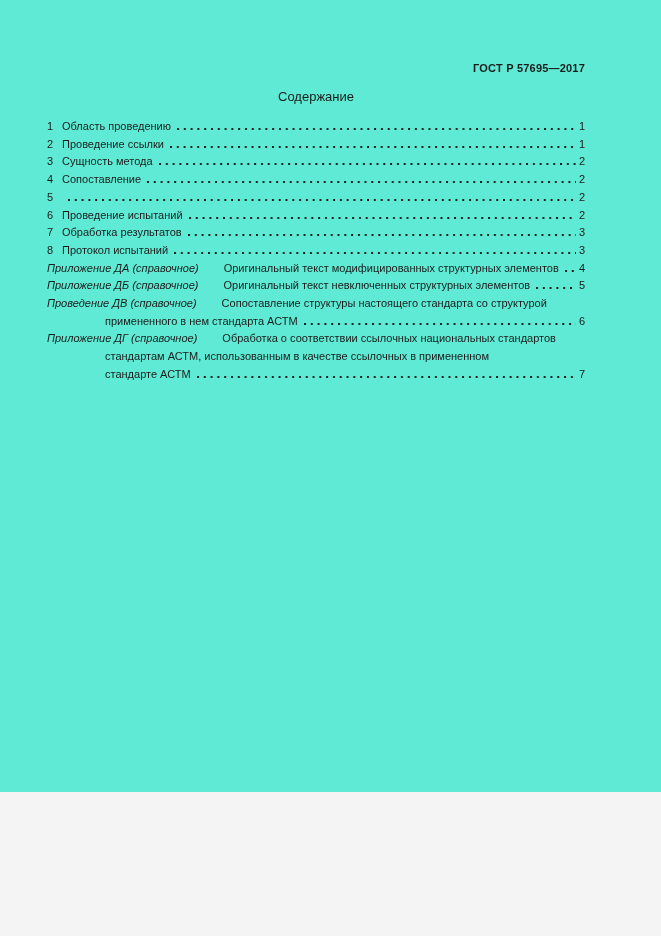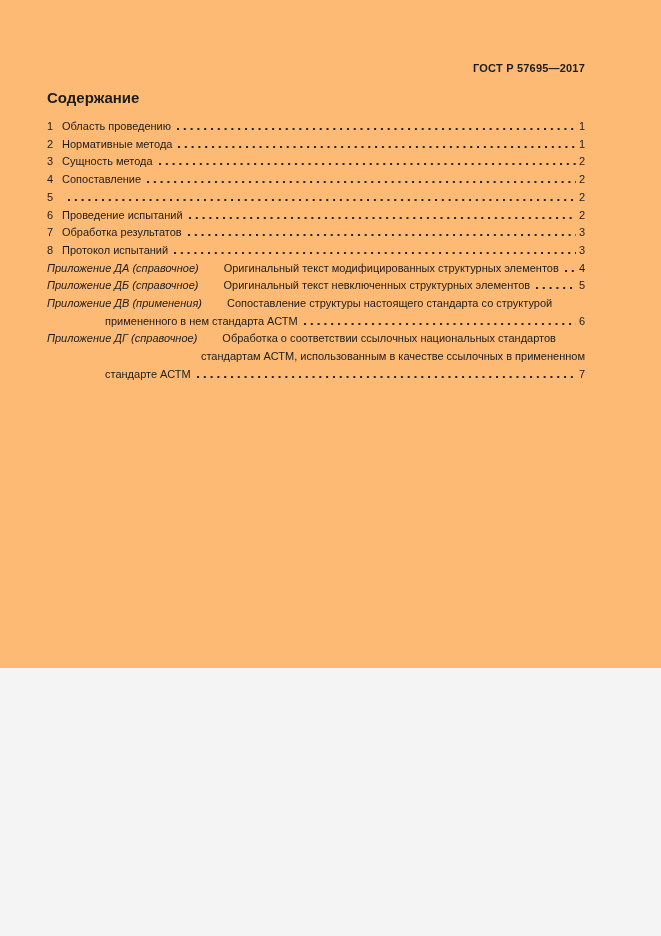--- a/index.html
+++ b/index.html
@@ -5,41 +5,42 @@
   * { margin: 0; padding: 0; box-sizing: border-box; }
   html, body { width: 661px; height: 936px; }
   body {
     background: #f4f4f4;
     font-family: "Liberation Sans", sans-serif;
     color: #1c1c1c;
   }
   .page {
     position: relative;
     width: 661px;
-    height: 668px;
-    background: #fdba74;
+    height: 792px;
+    background: #5eead4;
     overflow: hidden;
   }
   .doc-header {
     position: absolute;
     top: 62px;
     left: 47px;
     right: 76px;
     text-align: right;
     font-weight: bold;
     font-size: 11px;
     letter-spacing: 0.2px;
   }
   .toc-heading {
     position: absolute;
     top: 89px;
     left: 47px;
     right: 76px;
-    font-weight: bold;
-    font-size: 15px;
+    text-align: center;
+    font-weight: normal;
+    font-size: 13px;
   }
   .toc {
     position: absolute;
     top: 118px;
     left: 47px;
     right: 76px;
     font-size: 11px;
     line-height: 17.7px;
   }
   .toc-row {
@@ -53,21 +54,21 @@
   .title, .app-line {
     flex: none;
     white-space: nowrap;
   }
   .app-label {
     flex: none;
     margin-right: 25px;
     white-space: nowrap;
     font-style: italic;
   }
-  .cont { padding-left: 58px; justify-content: flex-end; }
+  .cont { padding-left: 58px; }
   .leader {
     flex: 1 1 8px;
     min-width: 8px;
     height: 2px;
     margin: 0 3px 0 6px;
     background-image: radial-gradient(circle at 1.2px 1px, #222222 1px, transparent 1.35px);
     background-size: 6.8px 2px;
     background-repeat: repeat-x;
     background-position: left bottom;
   }
@@ -95,21 +96,21 @@
 
     <div class="toc-row">
       <span class="num">1</span>
       <span class="title">Область проведению</span>
       <span class="leader"></span>
       <span class="pg">1</span>
     </div>
 
     <div class="toc-row">
       <span class="num">2</span>
-      <span class="title">Нормативные метода</span>
+      <span class="title">Проведение ссылки</span>
       <span class="leader"></span>
       <span class="pg">1</span>
     </div>
 
     <div class="toc-row">
       <span class="num">3</span>
       <span class="title">Сущность метода</span>
       <span class="leader"></span>
       <span class="pg">2</span>
     </div>
@@ -161,21 +162,21 @@
       <div class="toc-row">
         <span class="app-label">Приложение ДБ (справочное)</span>
         <span class="app-line">Оригинальный текст невключенных структурных элементов</span>
         <span class="leader"></span>
         <span class="pg">5</span>
       </div>
     </div>
 
     <div>
       <div class="toc-row">
-        <span class="app-label">Приложение ДВ (применения)</span>
+        <span class="app-label">Проведение ДВ (справочное)</span>
         <span class="app-line">Сопоставление структуры настоящего стандарта со структурой</span>
       </div>
       <div class="toc-row cont">
         <span class="app-line">примененного в нем стандарта АСТМ</span>
         <span class="leader"></span>
         <span class="pg">6</span>
       </div>
     </div>
 
     <div>

